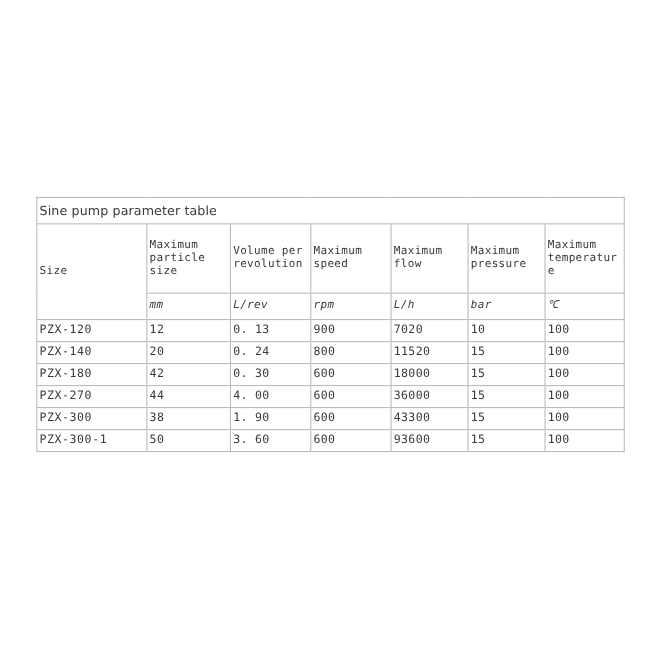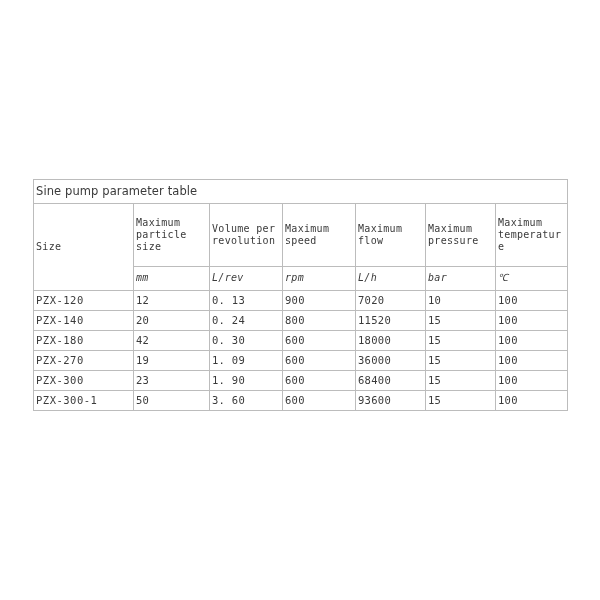--- a/index.html
+++ b/index.html
@@ -153,34 +153,34 @@
         <td>42</td>
         <td>0. 30</td>
         <td>600</td>
         <td>18000</td>
         <td>15</td>
         <td>100</td>
       </tr>
 
       <tr class="data-row">
         <td class="col-size">PZX-270</td>
-        <td>19</td>
-        <td>1. 09</td>
+        <td>44</td>
+        <td>4. 00</td>
         <td>600</td>
         <td>36000</td>
         <td>15</td>
         <td>100</td>
       </tr>
 
       <tr class="data-row">
         <td class="col-size">PZX-300</td>
-        <td>23</td>
+        <td>38</td>
         <td>1. 90</td>
         <td>600</td>
-        <td>68400</td>
+        <td>43300</td>
         <td>15</td>
         <td>100</td>
       </tr>
 
       <tr class="data-row">
         <td class="col-size">PZX-300-1</td>
         <td>50</td>
         <td>3. 60</td>
         <td>600</td>
         <td>93600</td>

